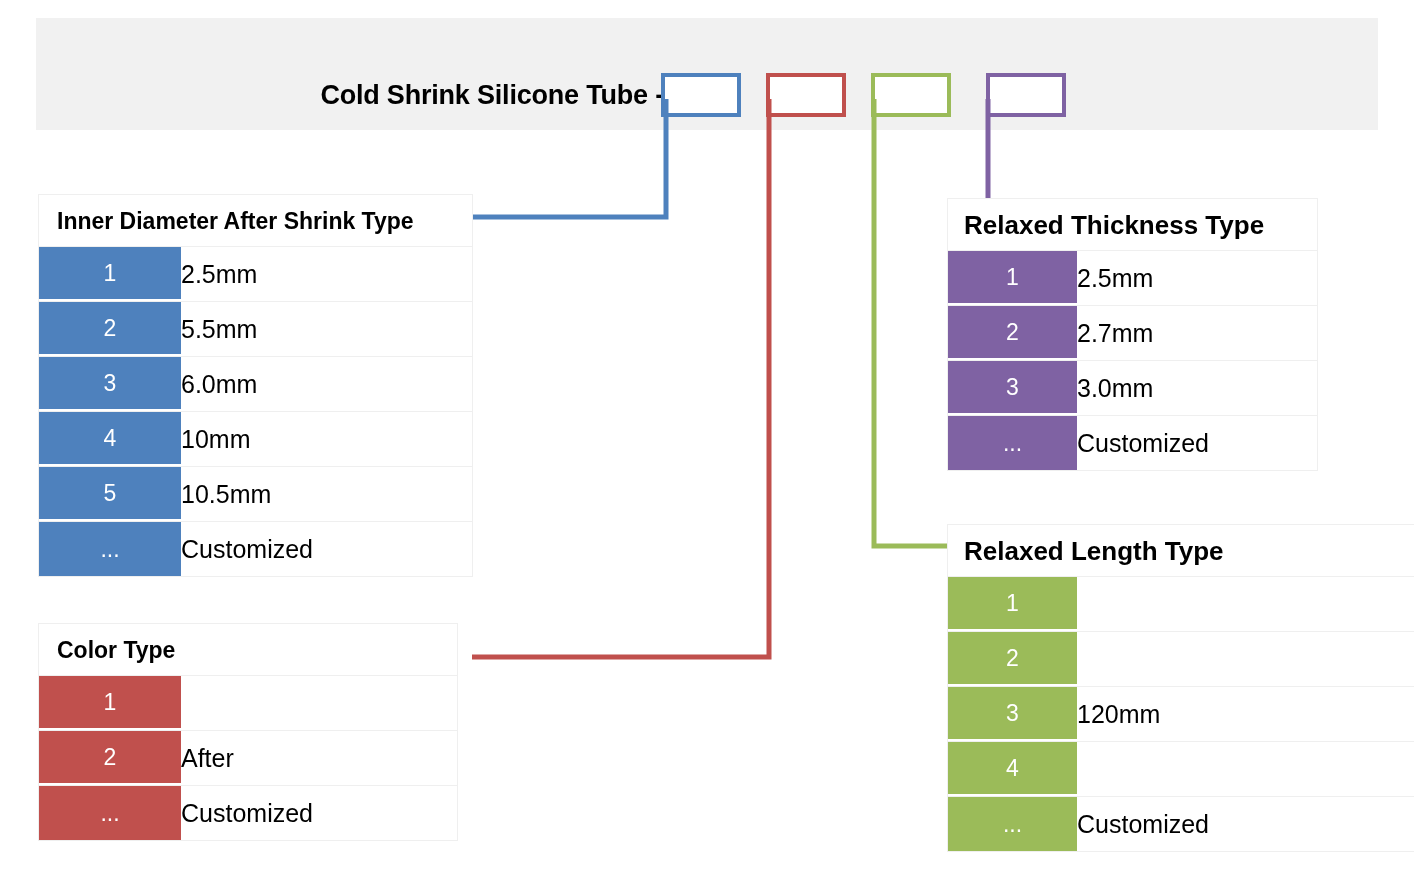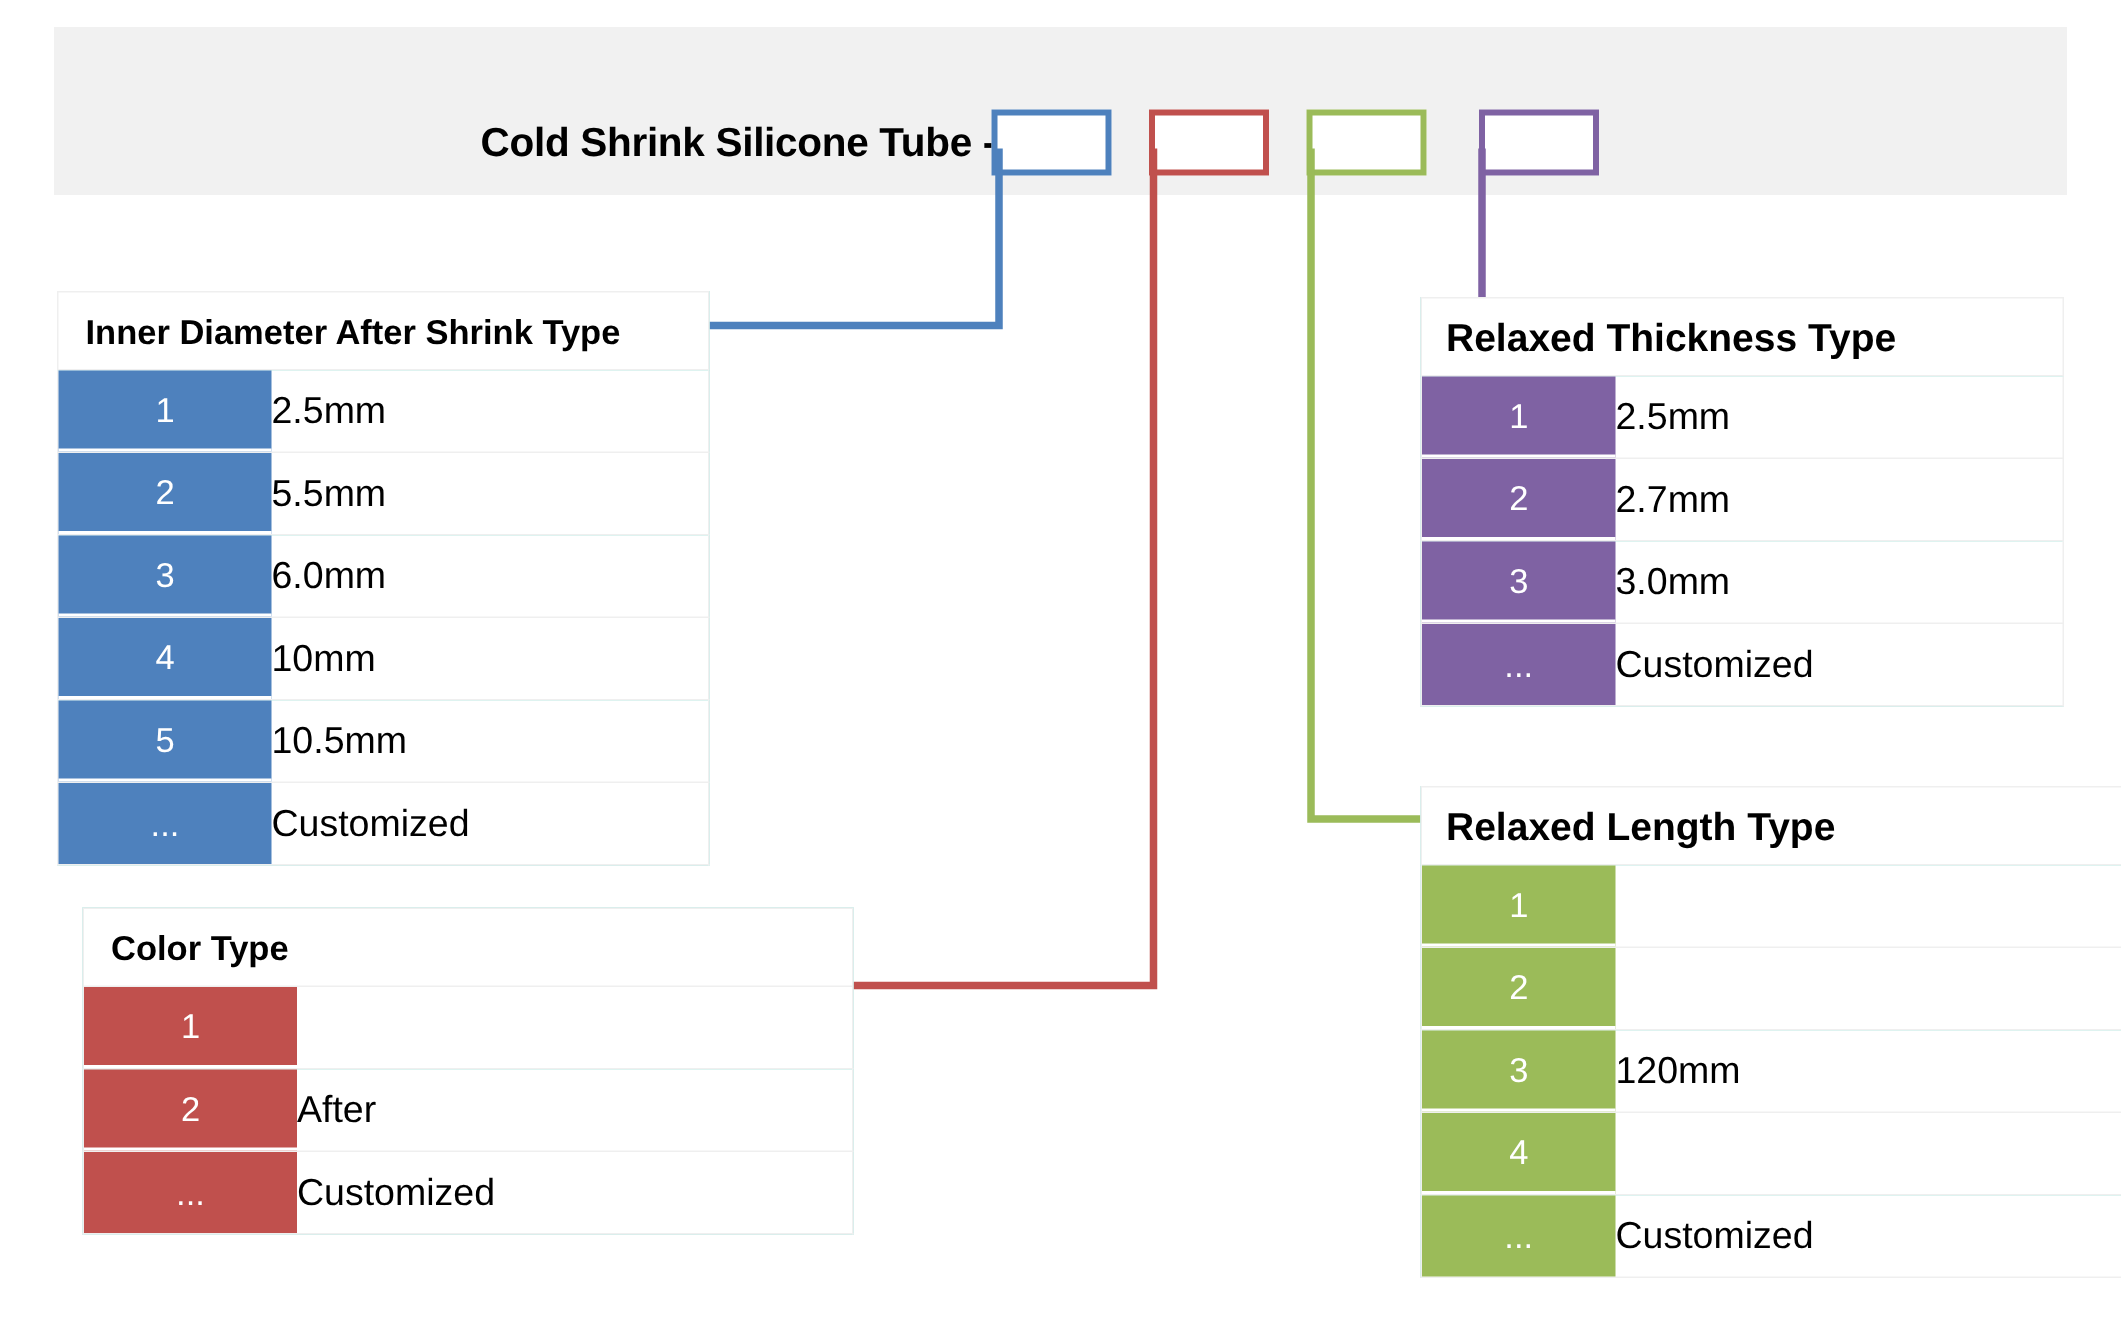--- a/index.html
+++ b/index.html
@@ -59,21 +59,21 @@
     position: absolute;
     left: 0; top: 0;
     width: 1414px;
     height: 887px;
     pointer-events: none;
   }
 
   
   .spec-table {
     position: absolute;
-    background: #14b8a6;
+    background: #eab308;
     box-sizing: border-box;
   }
   .spec-table .t-head {
     height: 53px;
     line-height: 53px;
     padding-left: 18px;
     font-size: 23px;
     font-weight: bold;
     color: #000000;
     box-sizing: border-box;
@@ -105,22 +105,22 @@
   .spec-row .c-val {
     flex: 1 1 auto;
     display: flex;
     align-items: center;
     font-size: 25px;
     color: #000000;
   }
 
   
   #table-diameter  { left: 38px;  top: 194px; width: 435px; }
-  #table-color     { left: 38px;  top: 605px; width: 514px; margin-left: 17px; }
-  #table-thickness { left: 947px; top: 198px; width: 429px; }
+  #table-color     { left: 38px;  top: 623px; width: 420px; }
+  #table-thickness { left: 947px; top: 198px; width: 371px; }
   #table-length    { left: 947px; top: 524px; width: 515px; }
 
   #table-thickness .t-head,
   #table-length .t-head { font-size: 26px; padding-left: 16px; }
   #table-thickness .spec-row .c-code,
   #table-length .spec-row .c-code { width: 129px; flex: 0 0 129px; }
 </style>
 </head>
 <body>
 

